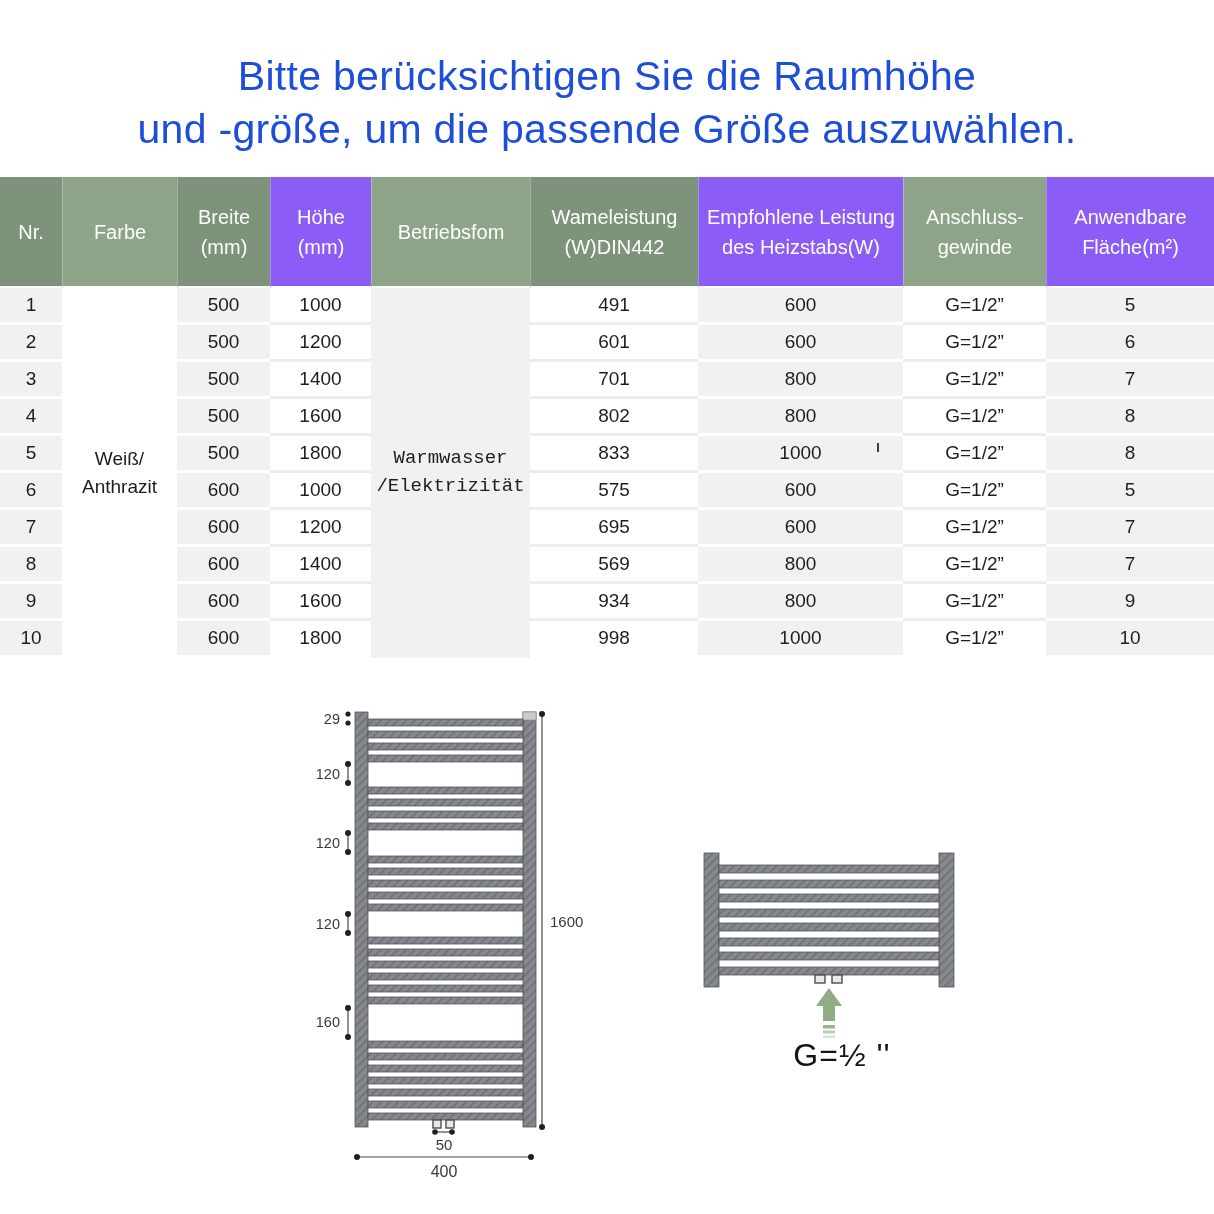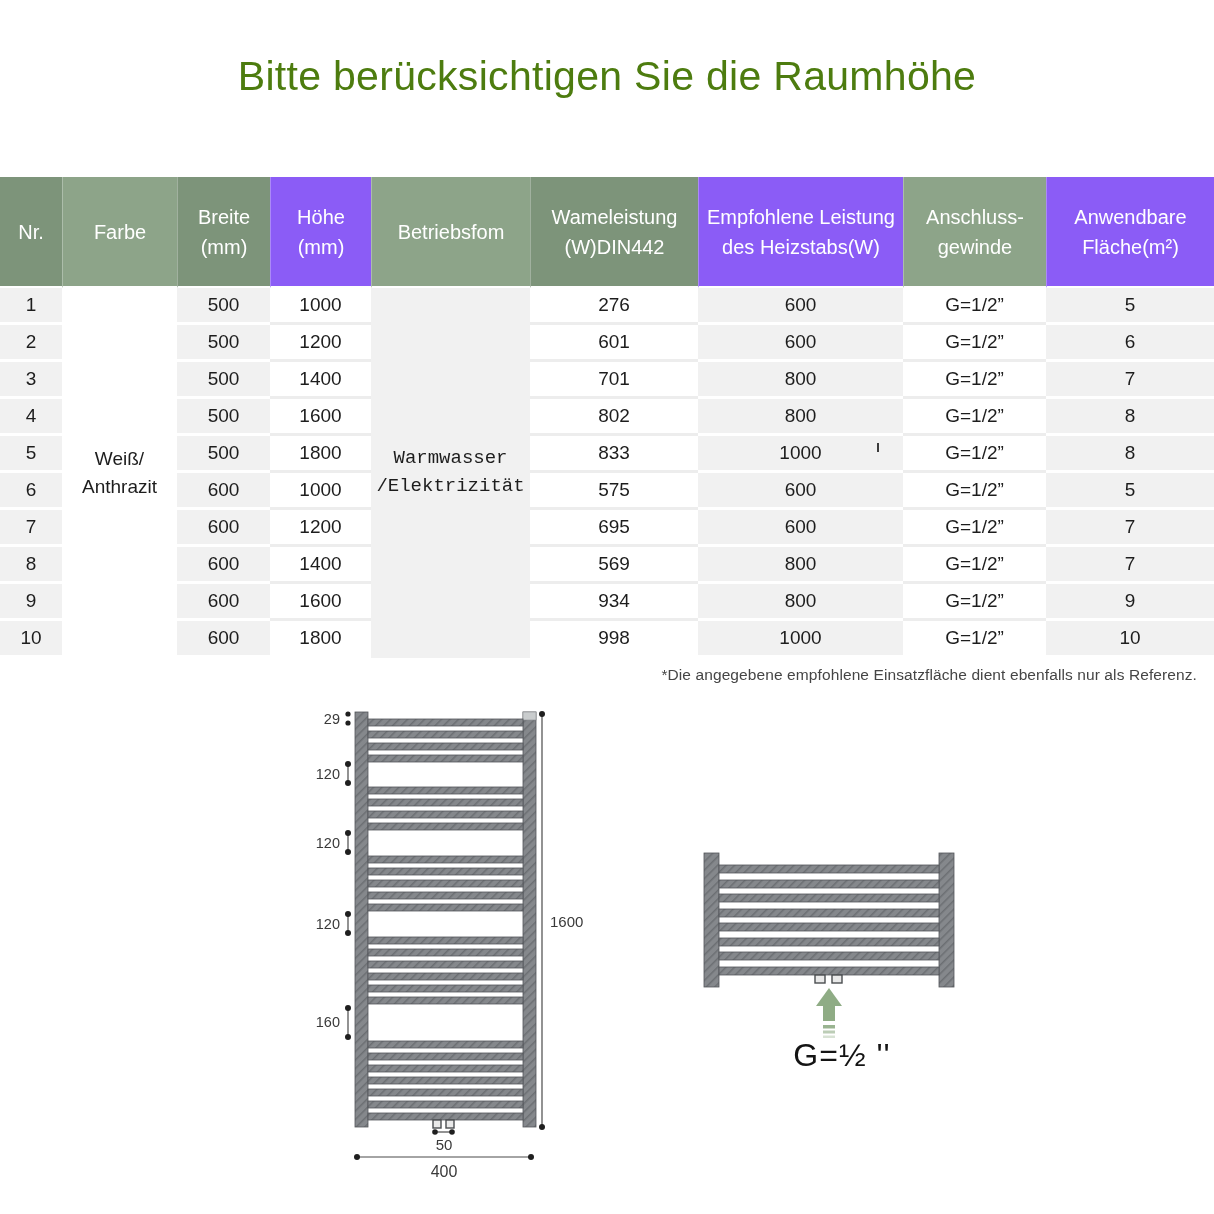--- a/index.html
+++ b/index.html
@@ -3,21 +3,21 @@
 <meta charset="utf-8">
 <style>
   html,body{margin:0;padding:0;background:#fff;}
   #canvas{
     position:relative;width:1214px;height:1214px;background:#ffffff;
     font-family:"Liberation Sans",sans-serif;overflow:hidden;
   }
   
   .title{
     position:absolute;top:50px;left:0;width:1214px;text-align:center;
-    font-size:41px;line-height:1.3;font-weight:500;color:#4d7c0f;letter-spacing:.3px;
+    font-size:41px;line-height:1.3;font-weight:500;color:#1d4ed8;letter-spacing:.3px;
   }
   
   table.spec{
     position:absolute;top:177px;left:0;width:1214px;
     table-layout:fixed;border-spacing:0;border-collapse:separate;
   }
   table.spec th{
     height:109px;padding:0;font-size:20px;font-weight:500;color:#ffffff;
     text-align:center;vertical-align:middle;line-height:1.5;
     border-bottom:2px solid #fff;border-left:1px solid rgba(255,255,255,.28);
@@ -54,20 +54,21 @@
   .thread-label{font-size:32px;font-weight:500;fill:#141414;letter-spacing:1px;}
   .artifact{position:absolute;left:877px;top:443px;width:2px;height:9px;background:#3c3c3c;}
 </style>
 </head>
 <body>
 
 <div id="canvas">
 
   <div class="title">
     <div>Bitte berücksichtigen Sie die Raumhöhe</div>
+    <div>und -größe, um die passende Größe auszuwählen.</div>
   </div>
 
   <table class="spec">
     <colgroup>
       <col style="width:62px">
         <col style="width:115px">
         <col style="width:93px">
       <col style="width:101px">
         <col style="width:159px">
         <col style="width:168px">
@@ -118,21 +119,21 @@
         <td class="merge m-white" rowspan="10">
             <span class="hl">Weiß/</span>
             <span class="hl">Anthrazit</span>
           </td>
         <td class="c-gray">500</td>
         <td class="c-white">1000</td>
         <td class="merge m-gray" rowspan="10">
             <span class="hl">Warmwasser</span>
             <span class="hl">/Elektrizität</span>
           </td>
-        <td class="c-white">276</td>
+        <td class="c-white">491</td>
         <td class="c-gray">600</td>
         <td class="c-white">G=1/2”</td>
         <td class="c-gray">5</td>
       </tr>
       <tr>
         <td class="c-gray">2</td>
         <td class="c-gray">500</td>
         <td class="c-white">1200</td>
         <td class="c-white">601</td>
         <td class="c-gray">600</td>
@@ -209,21 +210,20 @@
         <td class="c-white">998</td>
         <td class="c-gray">1000</td>
         <td class="c-white">G=1/2”</td>
         <td class="c-gray">10</td>
       </tr>
     </tbody>
   </table>
 
   <div class="artifact"></div>
 
-  <div class="footnote">*Die angegebene empfohlene Einsatzfläche dient ebenfalls nur als Referenz.</div>
 
   <svg id="front-drawing" width="330" height="490" viewBox="0 0 330 490">
     <defs>
       <pattern id="hatch1" width="6" height="6" patternUnits="userSpaceOnUse" patternTransform="rotate(45)">
         <rect width="6" height="6" fill="#85888c"></rect>
         <line x1="0" y1="0" x2="0" y2="6" stroke="#6c6f73" stroke-width="3"></line>
       </pattern>
     </defs>
 
     <g>

